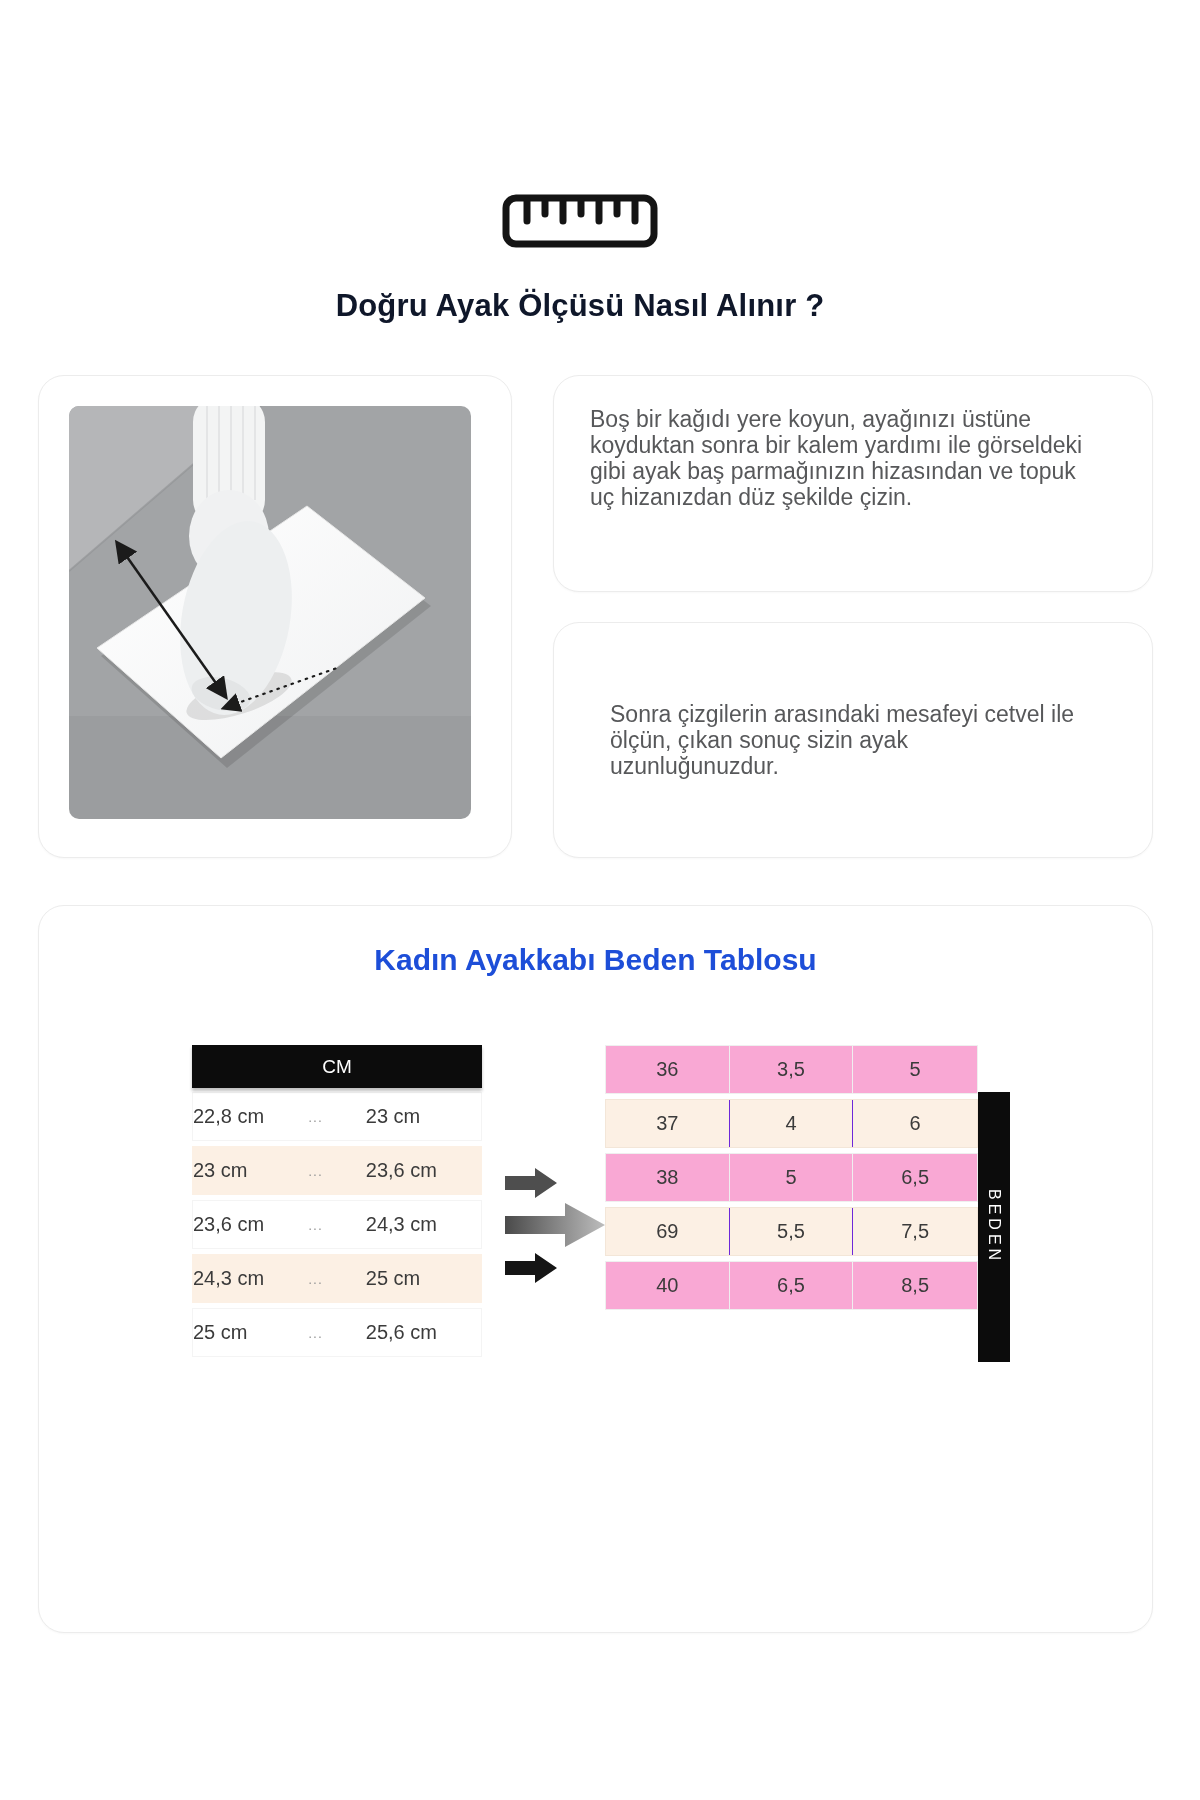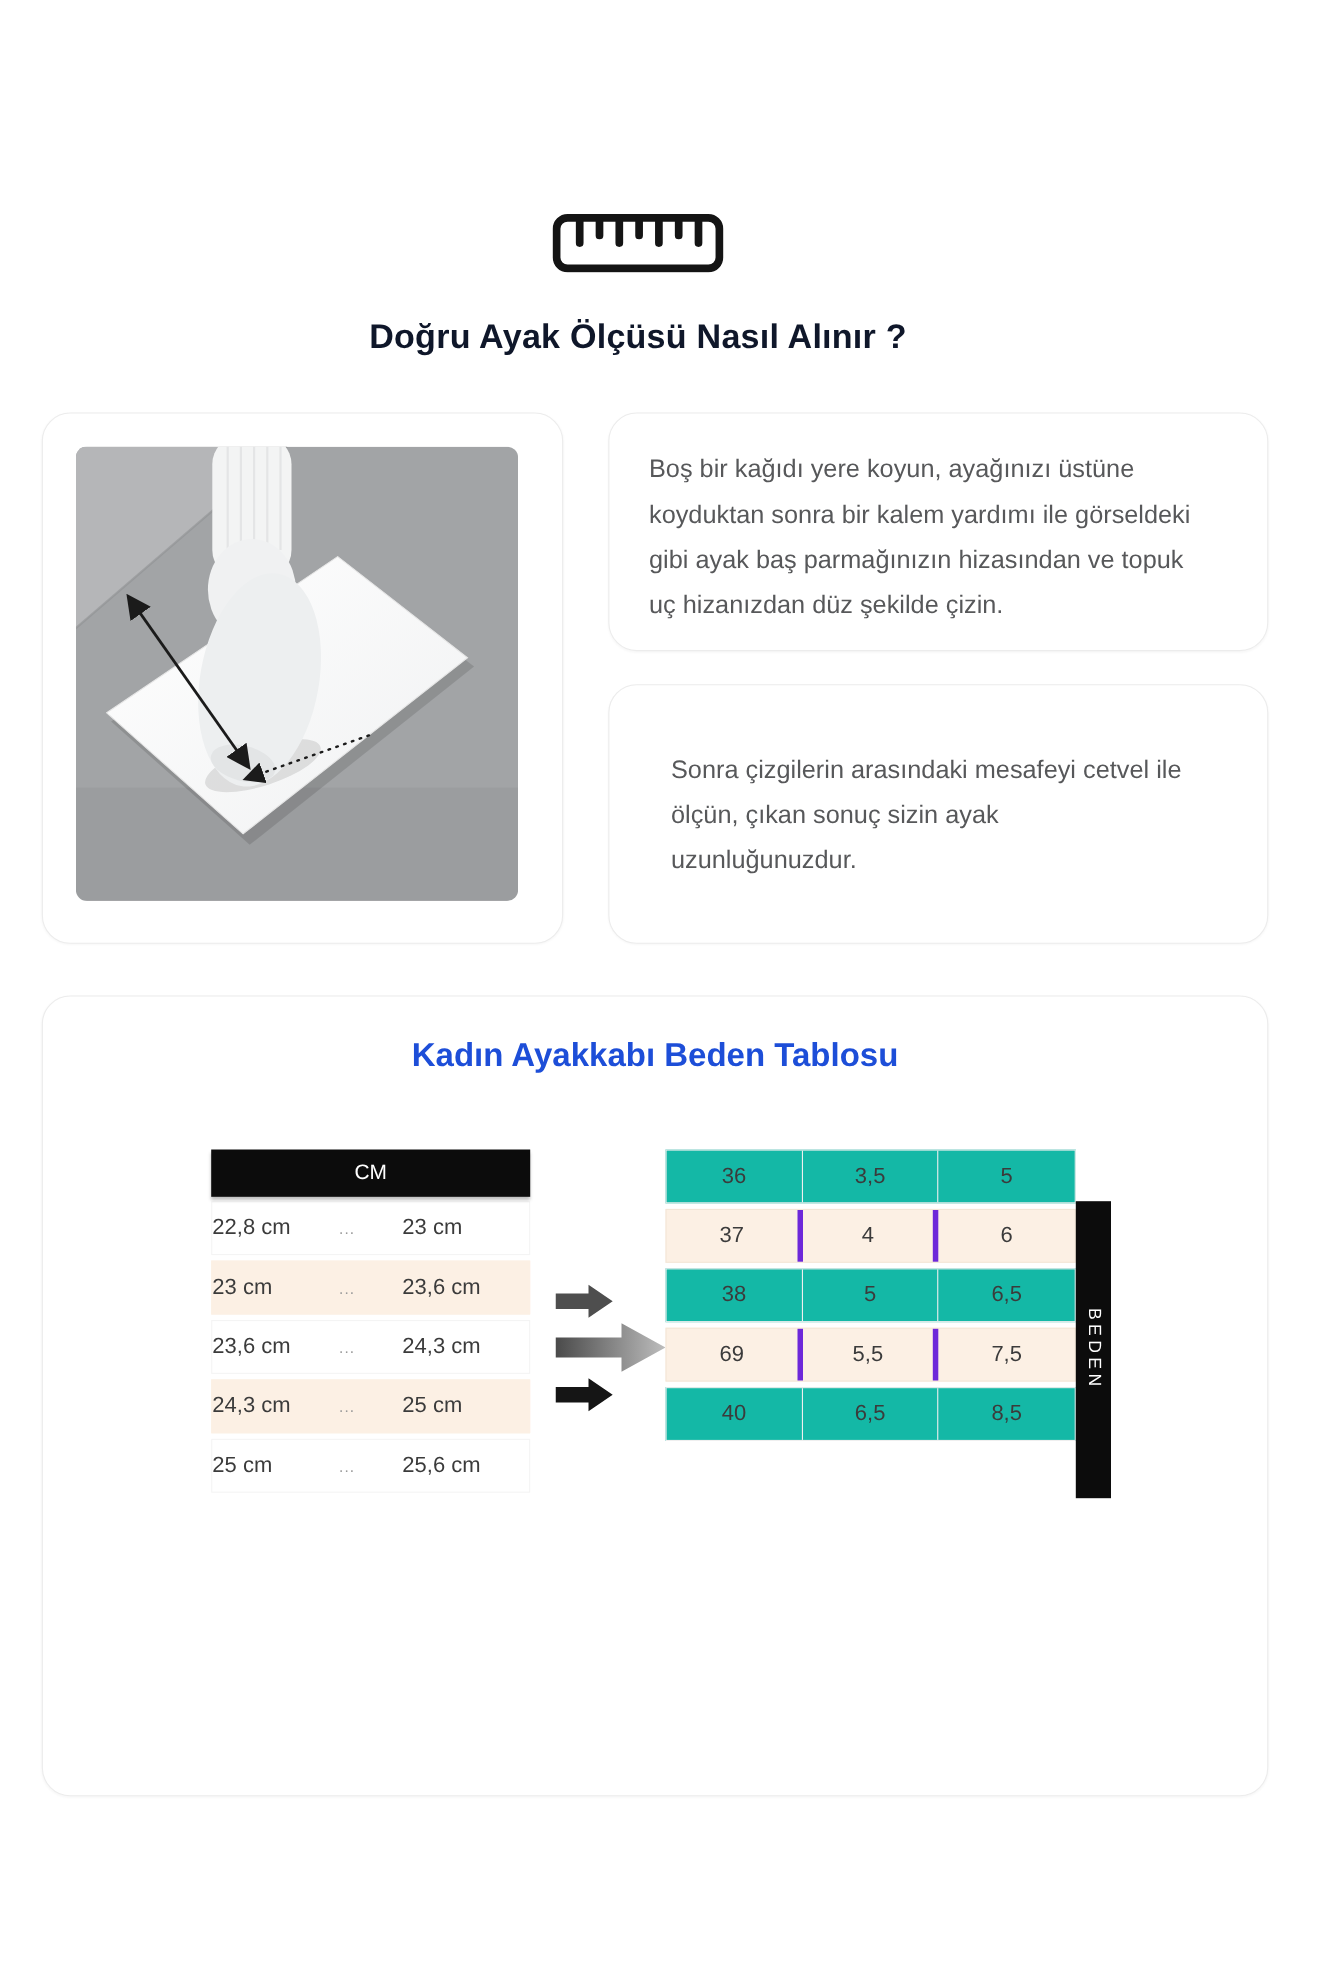--- a/index.html
+++ b/index.html
@@ -19,21 +19,21 @@
   .card{background:#fff;border:1px solid #ececec;border-radius:26px;
     box-shadow:0 1px 2px rgba(0,0,0,0.03);box-sizing:border-box;}
   .photo-card{left:38px;top:375px;width:474px;height:483px;}
   .photo-frame{position:absolute;left:30px;top:30px;width:402px;height:413px;
     border-radius:10px;overflow:hidden;}
   .photo-frame svg{display:block;width:100%;height:100%;}
 
   .text-card-1{left:553px;top:375px;width:600px;height:217px;padding:30px 40px 0 36px;}
   .text-card-2{left:553px;top:622px;width:600px;height:236px;display:flex;align-items:center;
     padding-left:56px;}
-  .instruction{font-size:23px;line-height:41px;color:#57585a;margin:0;}
+  .instruction{font-size:23px;line-height:26px;color:#57585a;margin:0;}
   .text-card-1 .instruction{width:505px;}
   .text-card-2 .instruction{width:470px;}
 
   
   .chart-card{left:38px;top:905px;width:1115px;height:728px;}
   .chart-title{left:38px;top:943px;width:1115px;text-align:center;
     font-size:30px;font-weight:bold;color:#1d4ed8;}
 
   
   .tbl{box-sizing:border-box;}
@@ -43,26 +43,26 @@
     display:flex;align-items:center;justify-content:center;
     box-shadow:0 3px 3px rgba(0,0,0,0.25);position:relative;z-index:2;margin-bottom:4px;}
   .size-table .tbl-header{display:grid;grid-template-columns:1fr 1fr 1fr;}
   .tbl-header span{text-align:center;}
   .cm-row{display:grid;grid-template-columns:40% 20% 40%;align-items:center;
     height:49px;margin-bottom:5px;background:#fff;border:1px solid #f4f4f4;
     box-sizing:border-box;font-size:20px;color:#3b3b3b;text-align:left;}
   .cm-row.alt{background:#fcf0e4;border-color:#fcf0e4;}
   .dots{font-size:14px;color:#9a9a9a;letter-spacing:1px;}
   .size-row{display:grid;grid-template-columns:1fr 1fr 1fr;align-items:center;
-    height:49px;margin-bottom:5px;background:#14b8a6;border:1px solid #efefef;
+    height:49px;margin-bottom:5px;background:#f9a8d4;border:1px solid #efefef;
     box-sizing:border-box;font-size:20px;color:#3b3b3b;text-align:center;}
   .size-row.alt{background:#fcf0e4;border-color:#f3e6d8;}
   .size-row span{height:100%;display:flex;align-items:center;justify-content:center;}
   .size-row span:nth-child(-n+2){border-right:1px solid #efefef;}
-  .size-row.alt span:nth-child(-n+2){border-right:5px solid #6d28d9;}
+  .size-row.alt span:nth-child(-n+2){border-right:1px solid #6d28d9;}
 
   
   .beden-strip{left:978px;top:1092px;width:32px;height:270px;background:#0c0c0c;
     color:#fff;display:flex;align-items:center;justify-content:center;
     writing-mode:vertical-rl;font-size:16px;letter-spacing:4px;}
 
   .arrows-wrap{left:505px;top:1163px;width:100px;height:125px;}
 </style>
 </head>
 <body>

